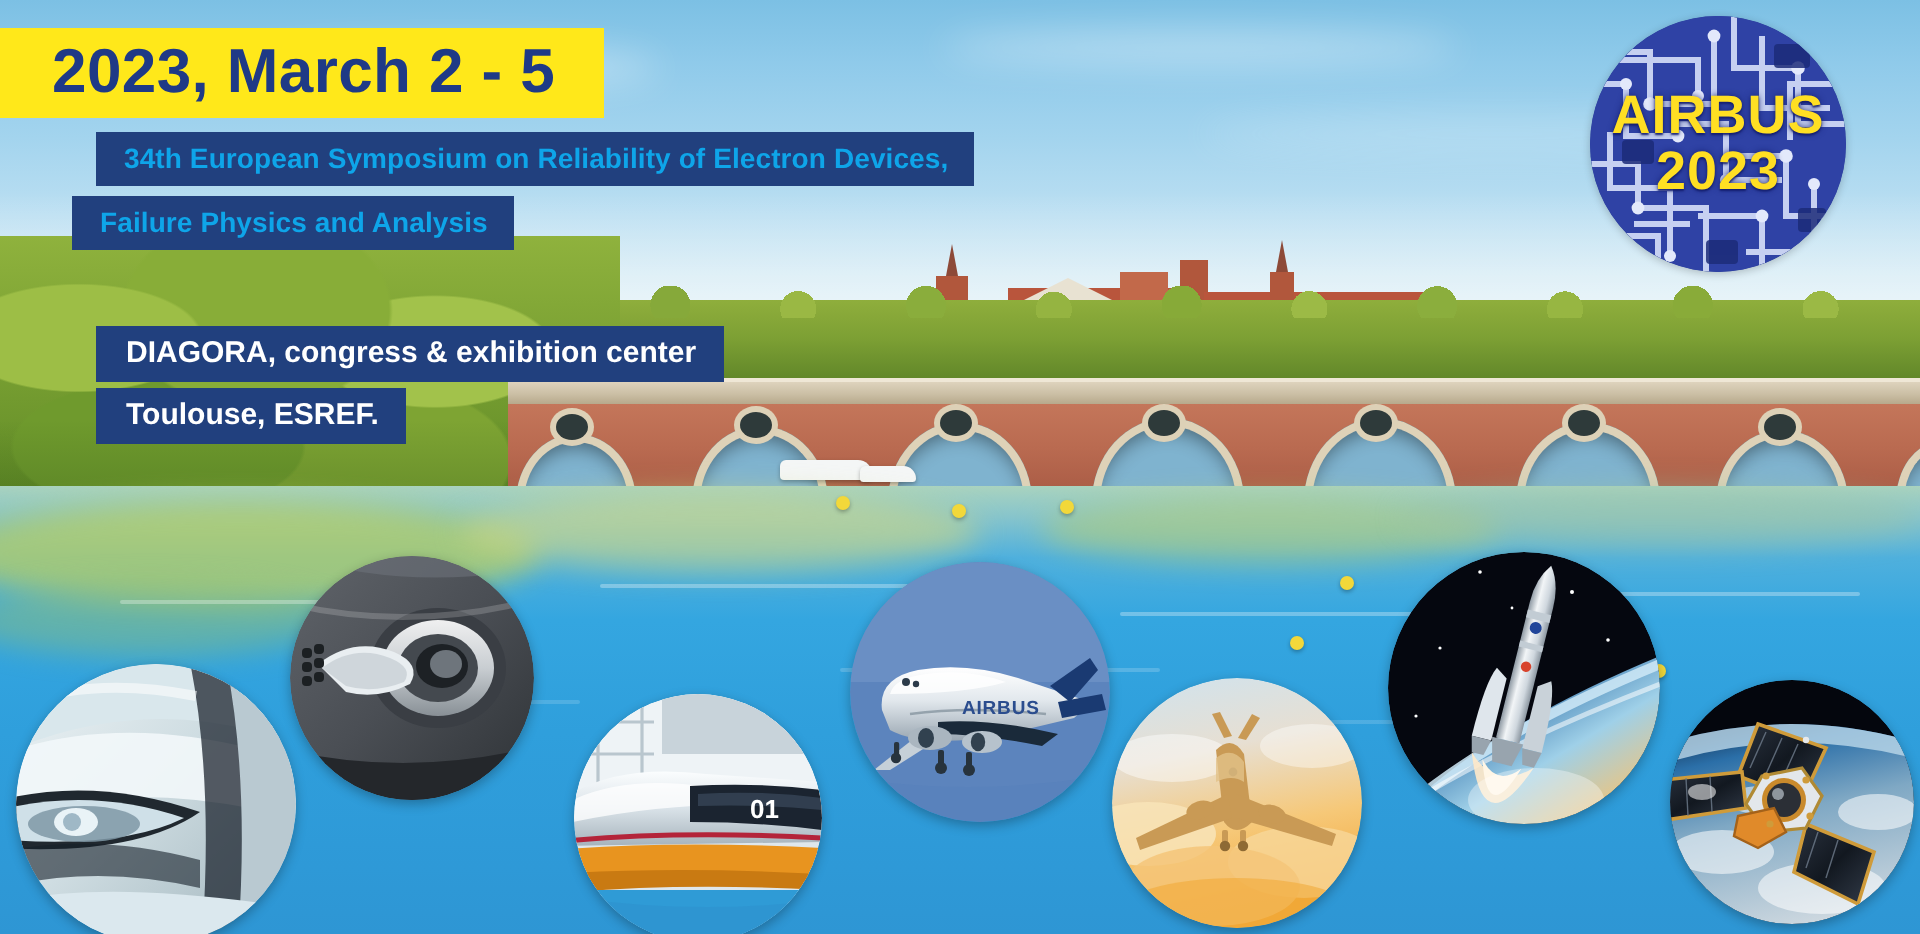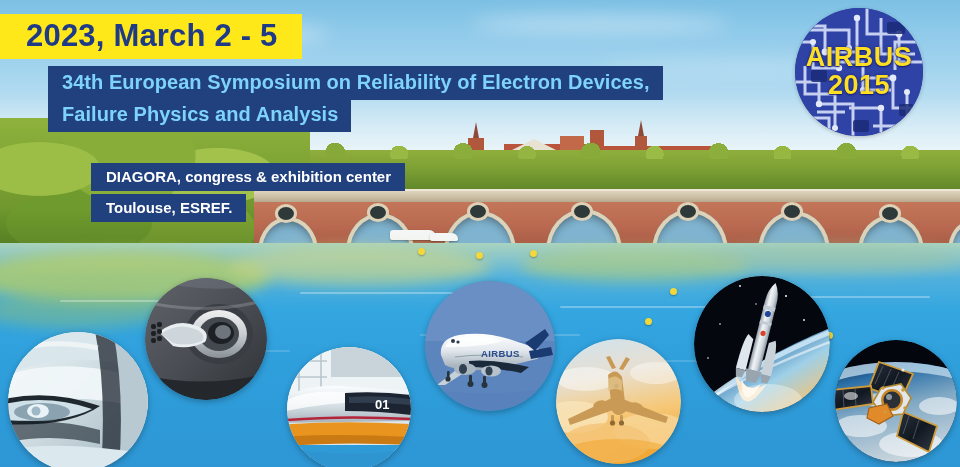--- a/index.html
+++ b/index.html
@@ -149,39 +149,38 @@
     padding:5px 24px 7px 26px;
     color:#1f3a86;
     font-size:31px; font-weight:bold; letter-spacing:.2px;
     line-height:1.08;
     white-space:nowrap;
   }
 
   .title-line {
     position:absolute;
     background:#21407e;
-    color:#7dd3fc;
-    font-size:20px; font-weight:bold;
+    color:#0ea5e9;
+    font-size:14px; font-weight:bold;
     letter-spacing:.05px;
     padding:5px 13px 6px 14px;
     white-space:nowrap;
     line-height:1.15;
   }
   .title-line.l1 { left:48px; top:66px; }
-  .title-line.l2 { left:48px; top:98px; }
+  .title-line.l2 { left:36px; top:98px; }
 
   .venue-line {
     position:absolute;
     background:#21407e;
     color:#ffffff;
     font-size:15px; font-weight:bold;
     padding:5px 14px 6px 15px;
     white-space:nowrap;
     line-height:1.15;
-    margin-left:43px;
   }
   .venue-line.v1 { left:48px; top:163px; }
   .venue-line.v2 { left:48px; top:194px; }
 
   
   .logo {
     position:absolute; left:795px; top:8px;
     width:128px; height:128px; border-radius:50%;
     overflow:hidden;
     background:#2b3f9e;
@@ -375,21 +374,21 @@
         <g fill="#1c2b78" opacity=".85">
           <rect x="16" y="62" width="16" height="12" rx="2"></rect>
           <rect x="92" y="14" width="18" height="12" rx="2"></rect>
           <rect x="58" y="112" width="16" height="12" rx="2"></rect>
           <rect x="104" y="96" width="14" height="12" rx="2"></rect>
         </g>
       </g>
     </svg>
     <div class="logo-text">
       <span>AIRBUS</span>
-      <span>2015</span>
+      <span>2023</span>
     </div>
   </div>
 
   <div class="thumb t-car">
     <svg class="scene" viewBox="0 0 140 140">
       <defs>
         <clipPath id="c1">
             <circle cx="70" cy="70" r="70"></circle>
           </clipPath>
         <linearGradient id="body1" x1="0" y1="0" x2="1" y2="1">

